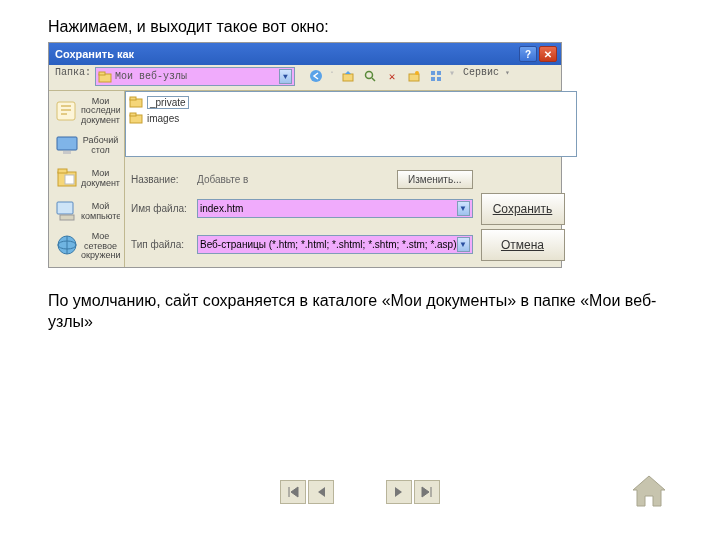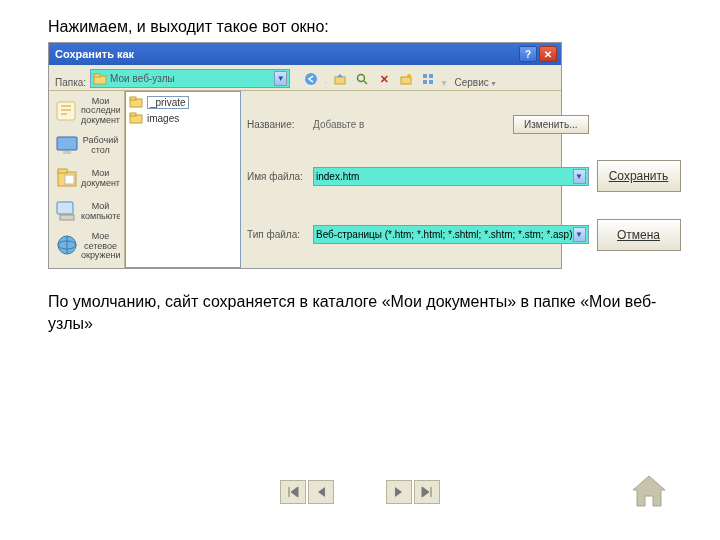--- a/index.html
+++ b/index.html
@@ -4,23 +4,23 @@
 <style>
   * { box-sizing: border-box; }
   body { margin: 0; font-family: Arial, sans-serif; background: #fff; width: 720px; height: 540px; position: relative; }
   .wrap { padding: 18px 48px; }
   .heading { font-size: 16px; margin-bottom: 6px; }
   .dialog { width: 514px; border: 1px solid #999; background: #ece9d8; font-family: Tahoma, sans-serif; font-size: 10px; }
   .titlebar { background: linear-gradient(#3b72d6,#2a5fc0); color: #fff; height: 22px; display: flex; align-items: center; padding: 6px 4px; }
   .titlebar .t { flex: 1; font-weight: bold; font-size: 11px; padding-left: 2px; }
   .tbtn { width: 18px; height: 16px; background: linear-gradient(#6a9eee,#3b72d6); border: 1px solid #2a4fa0; border-radius: 2px; margin-left: 2px; color: #fff; display: flex; align-items: center; justify-content: center; font-size: 10px; font-weight: bold; }
   .tbtn.close { background: linear-gradient(#e86a4a,#c63a1a); border-color: #a03020; }
-  .toolbar { height: 26px; display: flex; align-items: flex-end; padding: 2px 6px; gap: 4px; border-bottom: 1px solid #c0b890; background:#ece9d8; color:#555;}
+  .toolbar { height: 26px; display: flex; align-items: flex-start; padding: 2px 6px; gap: 4px; border-bottom: 1px solid #c0b890; background:#ece9d8; color:#555;font-family:Liberation Mono, monospace;}
   .lbl { font-size: 10px; color:#555; }
-  .combo { height: 19px; background: #5eead4; border: 1px solid #7f9db9; display: flex; align-items: center; padding: 0 2px; font-size: 10px; }
+  .combo { height: 19px; background: #f0abfc; border: 1px solid #7f9db9; display: flex; align-items: center; padding: 0 2px; font-size: 10px; }
   .combo .dd { width: 13px; height: 15px; background: linear-gradient(#cfe3ff,#9fc2ee); border: 1px solid #7f9db9; margin-left: auto; display: flex; align-items: center; justify-content: center; color:#2a4fa0; font-size:8px;}
   .ic { width: 18px; height: 18px; display: inline-flex; align-items: center; justify-content: center; border-radius: 2px; }
   .body { display: flex; }
   .places { width: 76px; background: #ece9d8; border-right: 1px solid #c0b890; padding: 2px; }
   .place { display: flex; flex-direction: row; align-items: center; padding: 2px 1px 3px 1px; border:1px solid transparent; margin-bottom:0px;}
   .place .picon { width: 32px; height: 26px; display:flex; align-items:center; justify-content:center; }
   .place .plabel { font-size: 9px; text-align: center; color:#444; line-height:1.05; margin-top:1px; max-width:72px; overflow:hidden;}
   .fileview { flex: 1; background: #fff; border: 1px solid #7f9db9; margin: 0; height: 177px; overflow: auto; padding: 2px; }
   .fitem { display: flex; align-items: center; gap: 3px; font-size: 10px; height: 16px; width: 110px; }
   .fitem.sel { background: transparent; }
@@ -151,21 +151,21 @@
               <svg width="28" height="24">
                 <circle cx="14" cy="11" r="9" fill="#6fb4e2" stroke="#3a7aa8"></circle>
                 <ellipse cx="14" cy="11" rx="9" ry="4" fill="none" stroke="#3a7aa8"></ellipse>
                 <line x1="14" y1="2" x2="14" y2="20" stroke="#3a7aa8"></line>
               </svg>
             </span>
           <span class="plabel">Мое сетевое окружение</span>
         </div>
       </div>
 
-      <div style="flex:1;display:flex;flex-direction:row;">
+      <div style="flex:1;display:flex;flex-direction:column;">
         <div class="fileview">
           <div class="fitem sel">
             <span class="fic">
                 <svg width="14" height="12">
                   <rect x="1" y="3" width="12" height="8" fill="#f5d679" stroke="#c9a030"></rect>
                   <rect x="1" y="1" width="6" height="3" fill="#f5d679" stroke="#c9a030"></rect>
                 </svg>
               </span>
             <span class="flabel">_private</span>
           </div>

